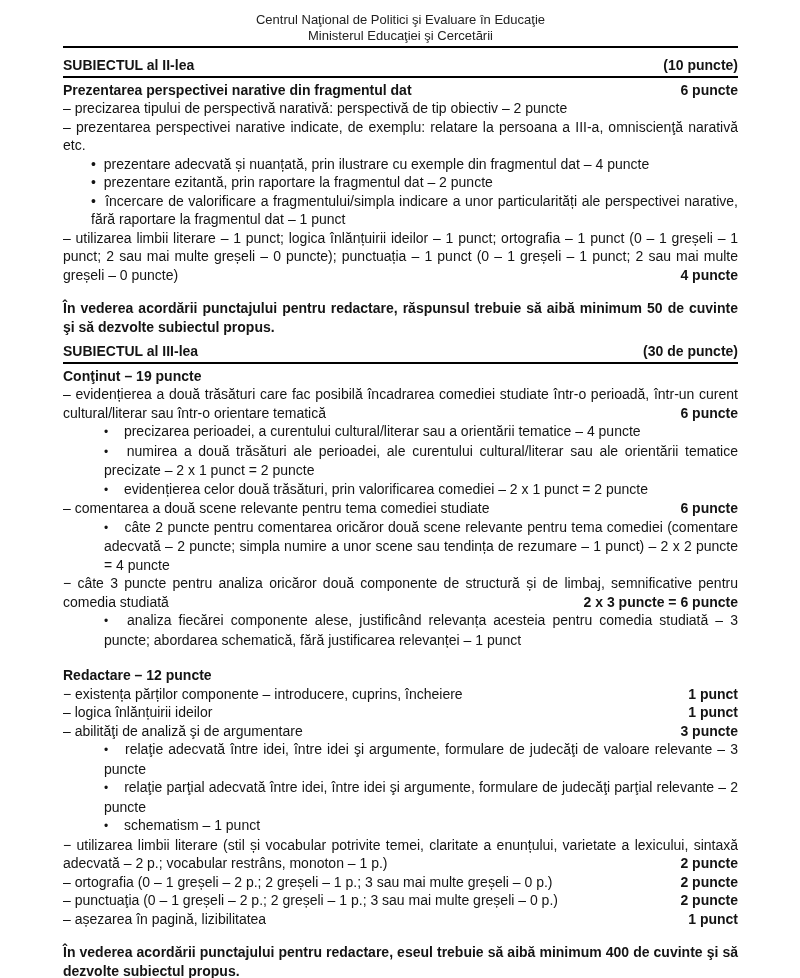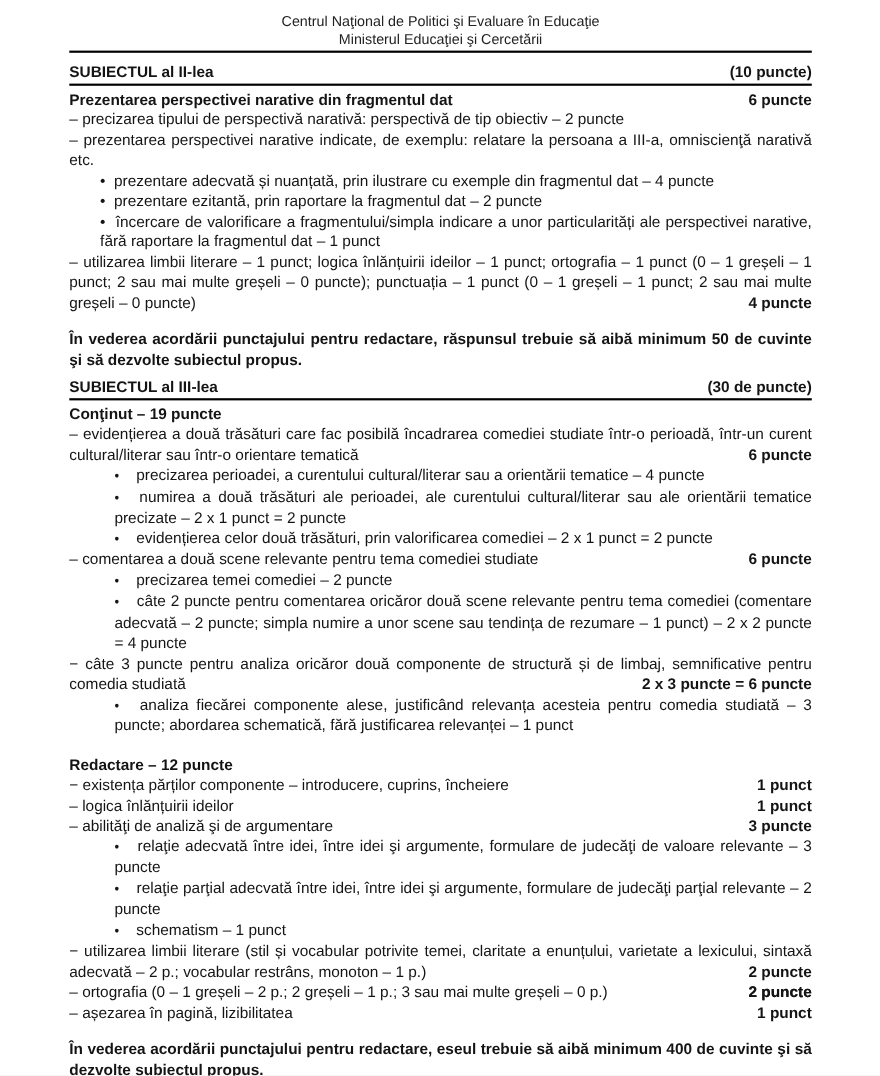--- a/index.html
+++ b/index.html
@@ -103,23 +103,20 @@
       <div class="row bullet3">
     <span class="txt">numirea a două trăsături ale perioadei, ale curentului cultural/literar sau ale orientării tematice precizate – 2 x 1 punct = 2 puncte</span>
   </div>
       <div class="row bullet3">
     <span class="txt">evidențierea celor două trăsături, prin valorificarea comediei – 2 x 1 punct = 2 puncte</span>
   </div>
       <div class="row dash">
     <span class="txt">– comentarea a două scene relevante pentru tema comediei studiate</span>
   <span class="pts">6 puncte</span></div>
       <div class="row bullet3">
-    <span class="txt">precizarea temei comediei – 2 puncte</span>
-  </div>
-      <div class="row bullet3">
     <span class="txt">câte 2 puncte pentru comentarea oricăror două scene relevante pentru tema comediei (comentare adecvată – 2 puncte; simpla numire a unor scene sau tendința de rezumare – 1 punct) – 2 x 2 puncte = 4 puncte</span>
   </div>
       <div class="row dash">
     <span class="txt">− câte 3 puncte pentru analiza oricăror două componente de structură și de limbaj, semnificative pentru comedia studiată</span>
   <span class="pts">2 x 3 puncte = 6 puncte</span></div>
       <div class="row bullet3">
     <span class="txt">analiza fiecărei componente alese, justificând relevanța acesteia pentru comedia studiată – 3 puncte; abordarea schematică, fără justificarea relevanței – 1 punct</span>
   </div>
       <div class="row subtitle gap">
     <span class="txt">Redactare – 12 puncte</span>
@@ -142,20 +139,21 @@
       <div class="row bullet3">
     <span class="txt">schematism – 1 punct</span>
   </div>
       <div class="row dash">
     <span class="txt">− utilizarea limbii literare (stil și vocabular potrivite temei, claritate a enunțului, varietate a lexicului, sintaxă adecvată – 2 p.; vocabular restrâns, monoton – 1 p.)</span>
   <span class="pts">2 puncte</span></div>
       <div class="row dash">
     <span class="txt">– ortografia (0 – 1 greșeli – 2 p.; 2 greșeli – 1 p.; 3 sau mai multe greșeli – 0 p.)</span>
   <span class="pts">2 puncte</span></div>
       <div class="row dash">
+    <span class="txt">– punctuaţia (0 – 1 greșeli – 2 p.; 2 greșeli – 1 p.; 3 sau mai multe greșeli – 0 p.)</span>
   <span class="pts">2 puncte</span></div>
       <div class="row dash">
     <span class="txt">– așezarea în pagină, lizibilitatea</span>
   <span class="pts">1 punct</span></div>
       <div class="row note">
     <span class="txt">În vederea acordării punctajului pentru redactare, eseul trebuie să aibă minimum 400 de cuvinte şi să dezvolte subiectul propus.</span>
   </div>
     </div>
 </div>
 

